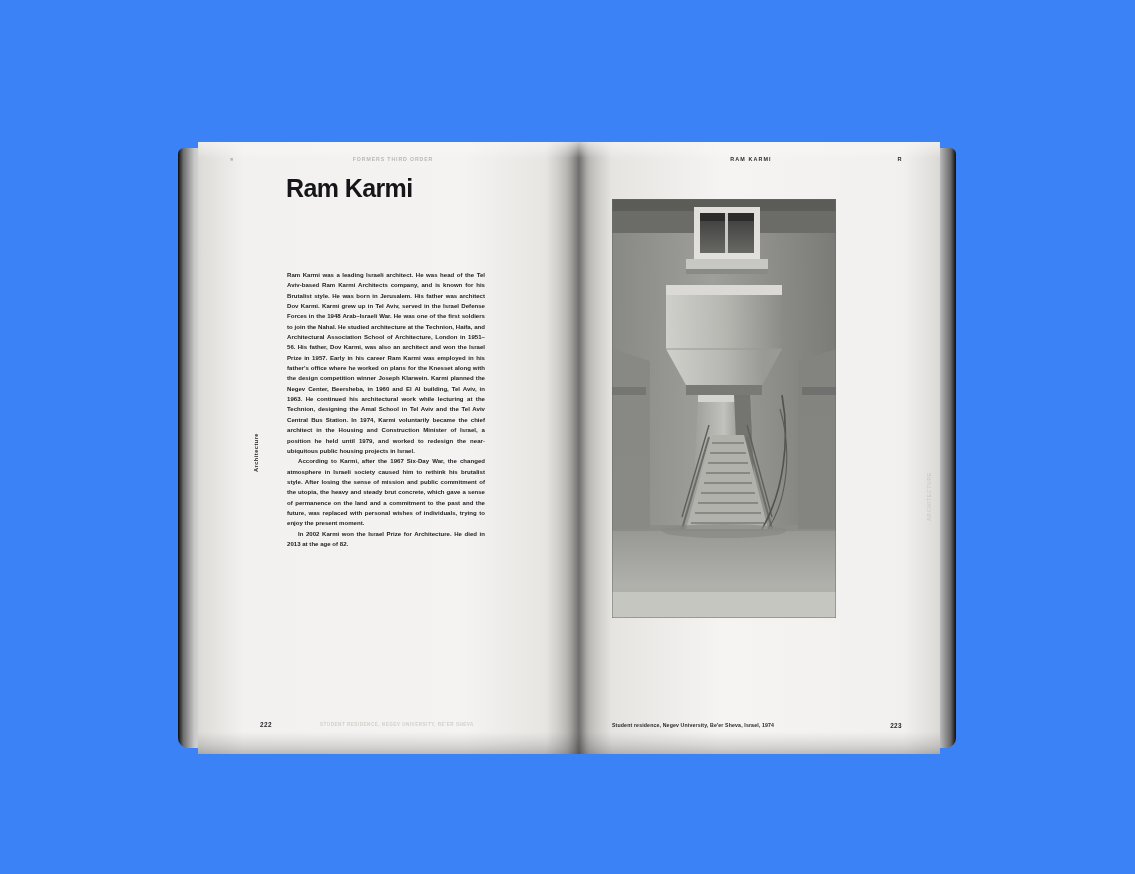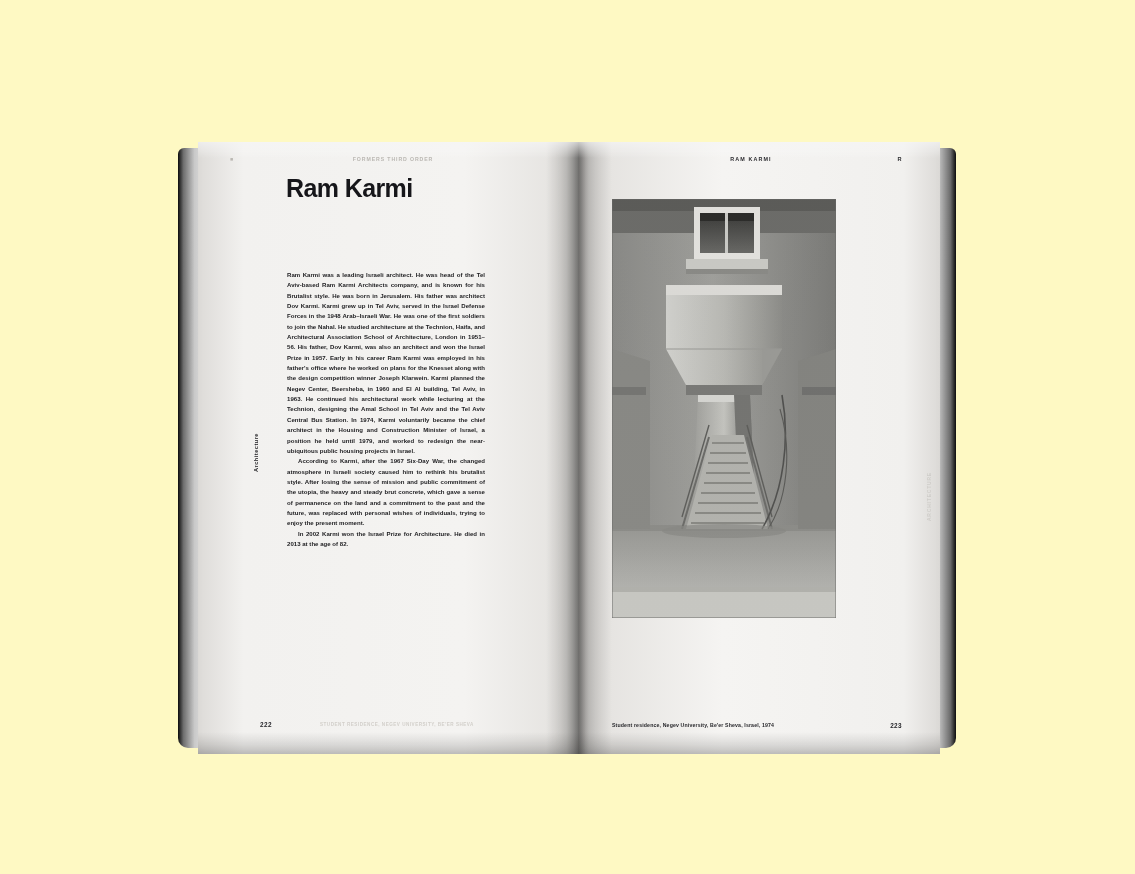--- a/index.html
+++ b/index.html
@@ -11,21 +11,21 @@
     width: 1135px;
     height: 874px;
     overflow: hidden;
     font-family: "Liberation Sans", sans-serif;
   }
 
   #stage {
     position: relative;
     width: 1135px;
     height: 874px;
-    background: #fef9c3;
+    background: #3b82f6;
   }
 
   
   .book {
     position: absolute;
     left: 178px;
     top: 142px;
     width: 778px;
     height: 612px;
   }

